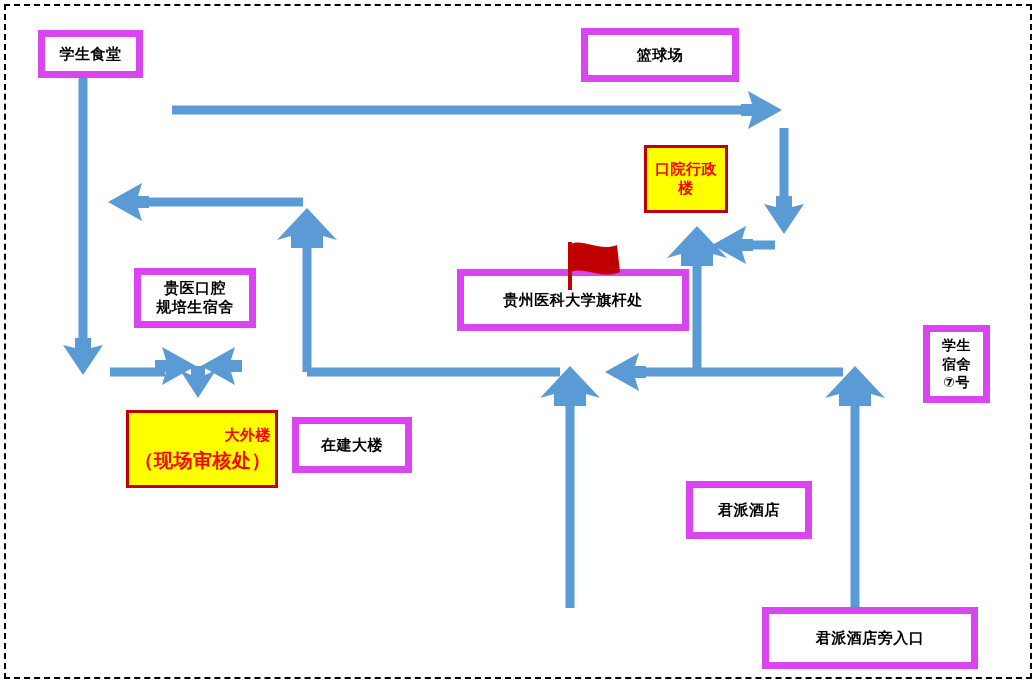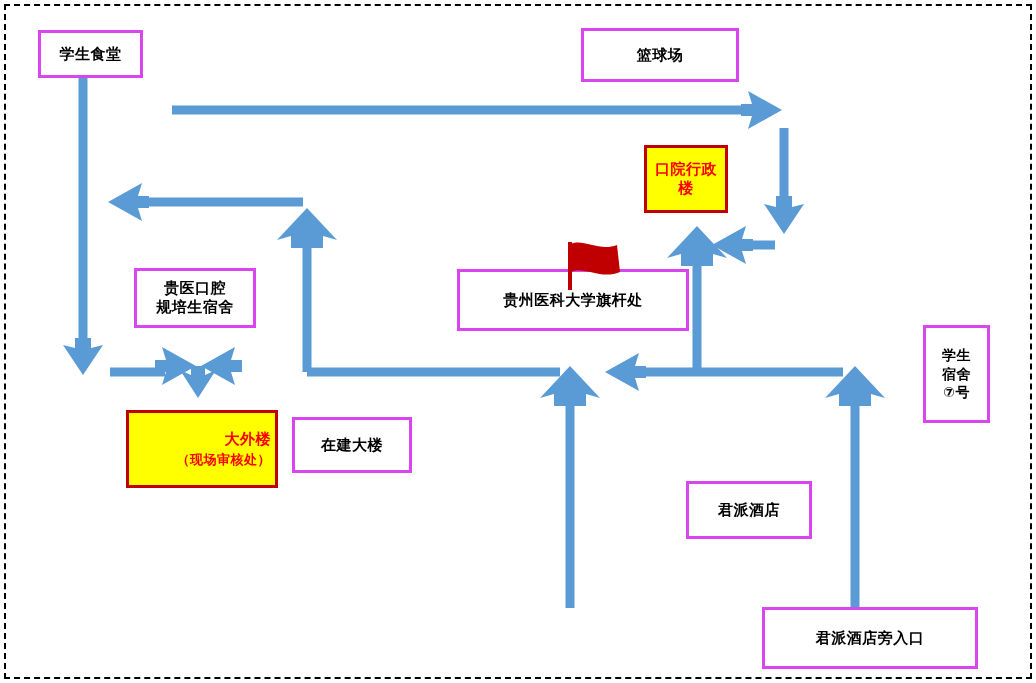--- a/index.html
+++ b/index.html
@@ -34,21 +34,21 @@
     position: absolute;
     left: 0;
     top: 0;
     width: 1036px;
     height: 683px;
   }
   .node {
     position: absolute;
     box-sizing: border-box;
     background: #ffffff;
-    border: 3px solid #d946ef;
+    border: 7px solid #d946ef;
     display: flex;
     align-items: center;
     justify-content: center;
     text-align: center;
     color: #000000;
     font-weight: bold;
     font-size: 15px;
     line-height: 1.25;
     letter-spacing: 0.5px;
     z-index: 5;
@@ -151,29 +151,29 @@
 
   <div class="node" style="left:134px; top:268px; width:122px; height:60px;">
     <span class="label">贵医口腔
 规培生宿舍</span>
   </div>
 
   <div class="node" style="left:457px; top:269px; width:232px; height:62px;">
     <span class="label">贵州医科大学旗杆处</span>
   </div>
 
-  <div class="node tall-narrow small" style="left:923px; top:325px; width:67px; height:98px;">
+  <div class="node tall-narrow small" style="left:923px; top:325px; width:67px; height:78px;">
     <span class="label">学生
 宿舍
 ⑦号</span>
   </div>
 
   <div class="node highlight two-line" style="left:126px; top:410px; width:152px; height:78px; flex-direction:column;align-items:flex-end;">
     <span class="label">大外楼</span>
-    <span class="label sub" style="font-size:13px; margin-top:4px;">（现场审核处）</span>
+    <span class="label sub" style="font-size:19px; margin-top:4px;">（现场审核处）</span>
   </div>
 
   <div class="node" style="left:292px; top:417px; width:120px; height:56px;">
     <span class="label">在建大楼</span>
   </div>
 
 
   <div class="node" style="left:686px; top:481px; width:126px; height:58px;">
     <span class="label">君派酒店</span>
   </div>

